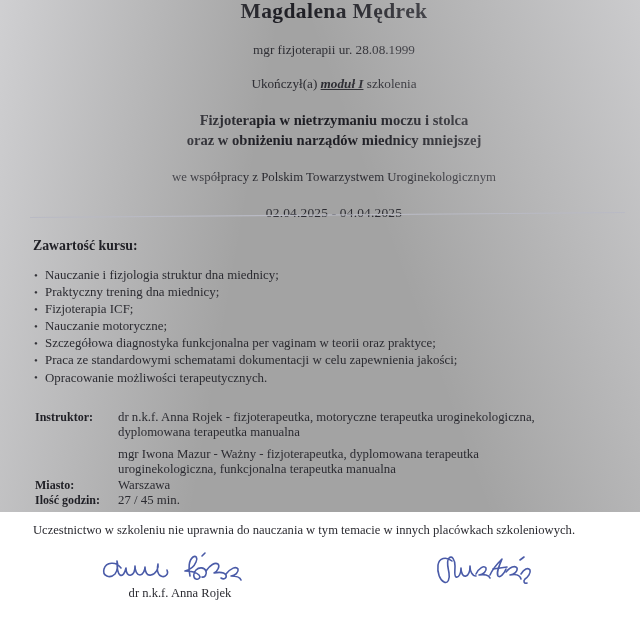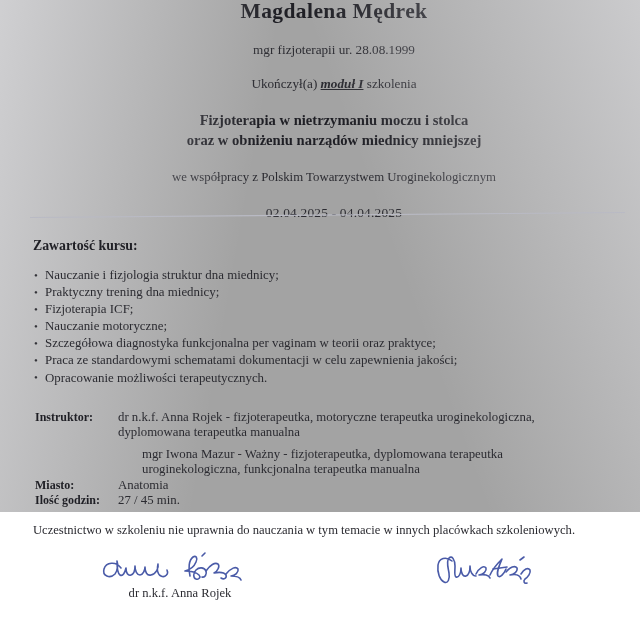--- a/index.html
+++ b/index.html
@@ -154,21 +154,20 @@
     flex: 0 0 83px;
     font-weight: bold;
     color: #1f1f25;
     font-size: 12px;
   }
   .details-value {
     flex: 1 1 auto;
   }
   .instructor-block + .instructor-block {
     margin-top: 6px;
-    margin-left: 24px;
   }
 
   
   .footer-note {
     position: absolute;
     left: 33px;
     top: 523px;
     width: 590px;
     font-size: 12.6px;
     line-height: 15px;
@@ -254,21 +253,21 @@
           <div>dyplomowana terapeutka manualna</div>
         </div>
         <div class="instructor-block">
           <div>mgr Iwona Mazur - Ważny - fizjoterapeutka, dyplomowana terapeutka</div>
           <div>uroginekologiczna, funkcjonalna terapeutka manualna</div>
         </div>
       </div>
     </div>
     <div class="details-row">
       <div class="details-label">Miasto:</div>
-      <div class="details-value">Anatomia</div>
+      <div class="details-value">Warszawa</div>
     </div>
     <div class="details-row">
       <div class="details-label">Ilość godzin:</div>
       <div class="details-value">27 / 45 min.</div>
     </div>
   </div>
 
   <div class="footer-note">Uczestnictwo w szkoleniu nie uprawnia do nauczania w tym temacie w innych placówkach szkoleniowych.</div>
 
   <div class="signatures">

